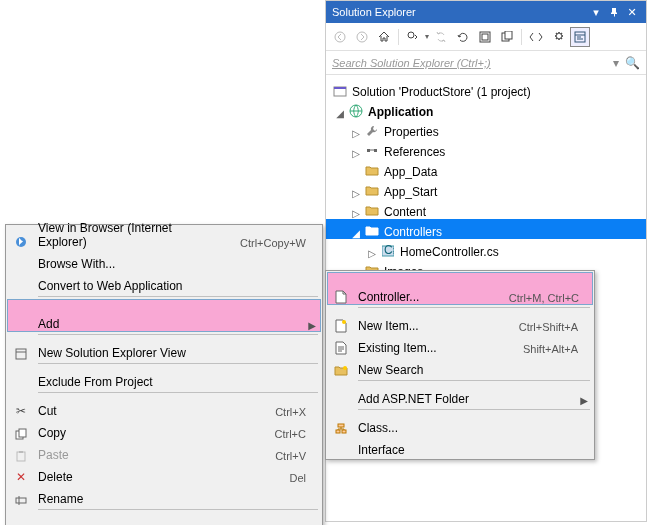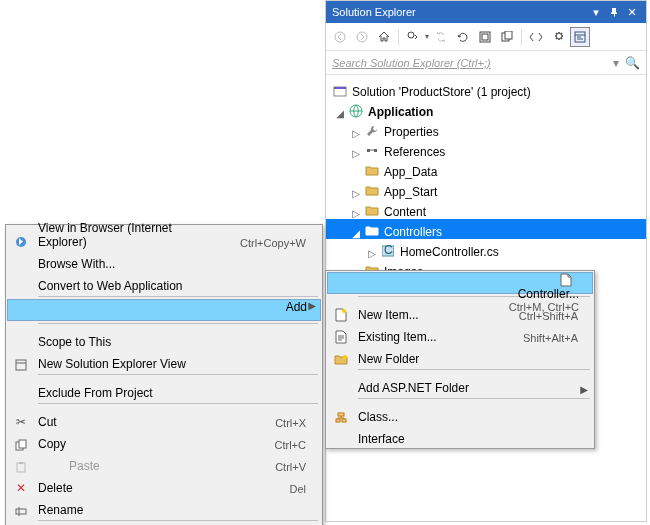--- a/index.html
+++ b/index.html
@@ -29,22 +29,22 @@
   .ticon { width: 16px; height: 16px; display: inline-flex; align-items: center; justify-content: center; margin: 0 2px; }
   .node .label { margin-left: 2px; }
   .bold { font-weight: bold; }
 
   .folder { fill: #e8c060; stroke: #b89030; }
   .node.sel .folder { fill: #fff; stroke: #fff; }
 
   
   .menu { position: absolute; background: #f0f0f0; border: 1px solid #999; box-shadow: 2px 2px 4px rgba(0,0,0,.25); padding: 2px; }
   .menu .item { display: flex; align-items: flex-end; height: 22px; padding-right: 14px; position: relative; }
-  .menu .item.hover { background: #7dd3fc; border: 1px solid #7ba7ce; height: 22px; margin: -1px; padding-right: 13px; flex-direction: column; }
-  .menu .item.disabled { color: #999; gap: 31px; }
+  .menu .item.hover { background: #f9a8d4; border: 1px solid #7ba7ce; height: 33px; margin: -1px; padding-right: 13px; }
+  .menu .item.disabled { color: #999; }
   .menu .micon { width: 26px; display: inline-flex; align-items: center; justify-content: center; color: #444; }
   .menu .mlabel { flex: 1; padding-left: 4px; }
   .menu .shortcut { color: #555; margin-left: 30px; font-size: 11px; }
   .menu .msep { height: 1px; background: #c0c0c0; margin: 3px 2px 3px 30px; }
   .menu .arrow { position: absolute; right: 4px; font-size: 10px; color: #555; }
 
   .menu1 { left: 5px; top: 224px; width: 318px; }
   .menu2 { left: 325px; top: 270px; width: 270px; }
 
   svg { display: block; }
@@ -263,24 +263,20 @@
     <span class="mlabel">Convert to Web Application</span>
   </div>
   <div class="msep"></div>
   <div class="item hover">
     <span class="micon"></span>
     <span class="mlabel">Add</span>
     <span class="arrow">▶</span>
   </div>
   <div class="msep"></div>
   <div class="item">
-    <span class="micon"></span>
-    <span class="mlabel">Scope to This</span>
-  </div>
-  <div class="item">
     <span class="micon">
         <svg width="12" height="12" viewBox="0 0 12 12">
           <rect x="1" y="1" width="10" height="10" fill="none" stroke="#666"></rect>
           <path d="M1 4h10" stroke="#666"></path>
         </svg>
       </span>
     <span class="mlabel">New Solution Explorer View</span>
   </div>
   <div class="msep"></div>
   <div class="item">
@@ -367,21 +363,21 @@
     <span class="mlabel">Existing Item...</span>
     <span class="shortcut">Shift+Alt+A</span>
   </div>
   <div class="item">
     <span class="micon">
         <svg width="14" height="12" viewBox="0 0 14 12">
           <path d="M1 2h4l1 1h7v7H1z" fill="#e8c060" stroke="#b89030"></path>
           <circle cx="11" cy="3" r="2" fill="#fc0"></circle>
         </svg>
       </span>
-    <span class="mlabel">New Folder</span>
+    <span class="mlabel">New Search</span>
   </div>
   <div class="msep"></div>
   <div class="item">
     <span class="micon"></span>
     <span class="mlabel">Add ASP.NET Folder</span>
     <span class="arrow">▶</span>
   </div>
   <div class="msep"></div>
   <div class="item">
     <span class="micon">

